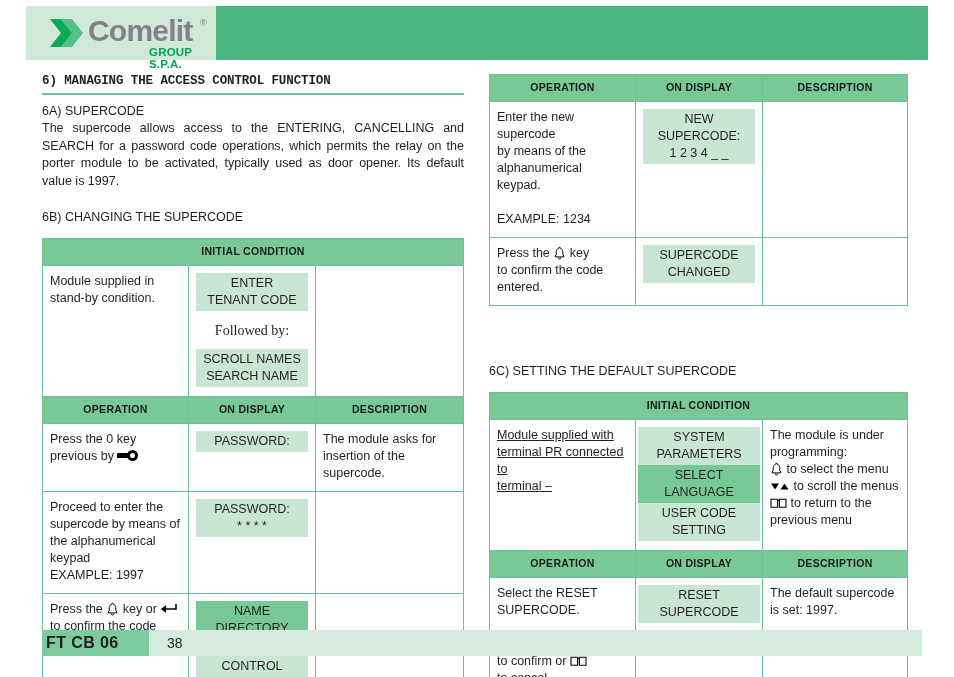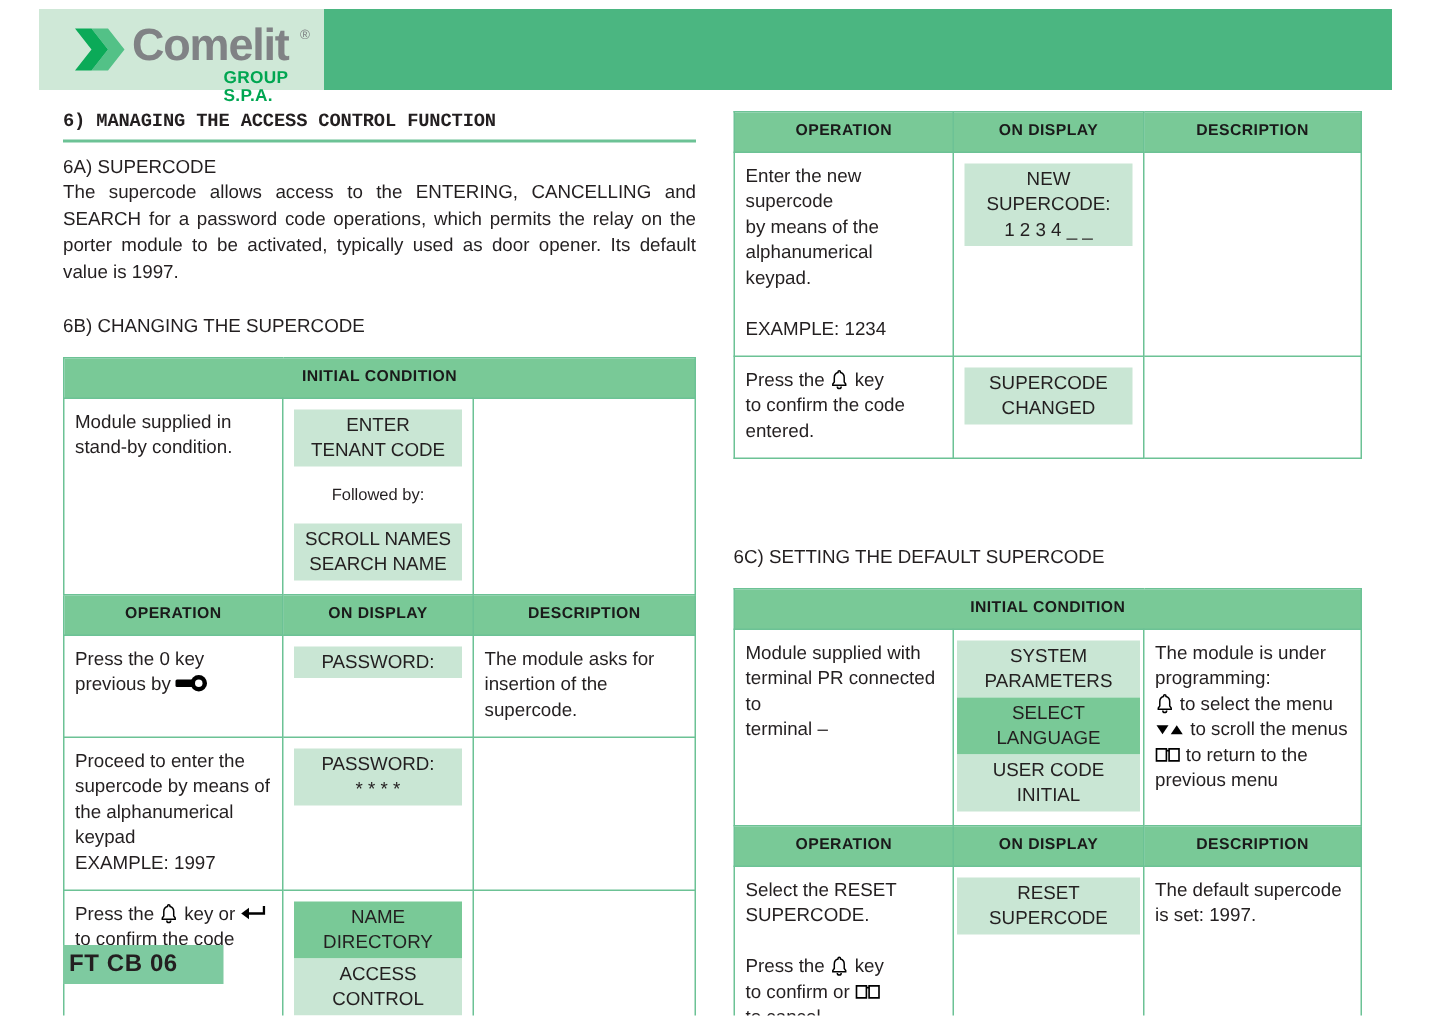--- a/index.html
+++ b/index.html
@@ -103,21 +103,21 @@
     font-size: 12.5px;
     line-height: 17px;
     padding: 2px 4px;
     white-space: pre-line;
   }
   .lcd-sel { background: #79c997; display: block; }
   .lcd-plain { background: #c9e6d4; display: block; }
   .lcd-group { display: block; }
   .followed {
     display: block; text-align: center;
-    font-size: 11px; padding: 11px 0 10px 0;
+    font-size: 14px; padding: 11px 0 10px 0; font-family: Liberation Serif, serif;
   }
 
   
   .ico { display: inline-block; vertical-align: -2px; }
 
   .ico-key { width: 21px; height: 11px; position: relative; vertical-align: -1px; }
   .ico-key i {
     position: absolute; left: 0; top: 3px; width: 13px; height: 5px;
     background: #000; border-radius: 1px; display: block;
   }
@@ -318,28 +318,28 @@
     <colgroup>
         <col class="c-op">
         <col class="c-disp">
         <col class="c-desc">
       </colgroup>
     <tbody>
       <tr>
         <th colspan="3">INITIAL CONDITION</th>
       </tr>
       <tr>
-        <td style="white-space:pre-line;">Module supplied with
+        <td style="white-space:pre-line;text-decoration:underline;">Module supplied with
 terminal PR connected to
 terminal –</td>
         <td class="cell-mid" style="padding-left:2px;padding-right:2px;">
           <span class="lcd-group">
             <span class="lcd lcd-plain">SYSTEM PARAMETERS</span>
             <span class="lcd lcd-sel">SELECT LANGUAGE</span>
-            <span class="lcd lcd-plain">USER CODE INITIAL</span>
+            <span class="lcd lcd-plain">USER CODE SETTING</span>
           </span>
         </td>
         <td>
           <span class="desc-list">
             <span style="white-space:pre-line;">The module is under
 programming:</span>
             <span class="desc-line"><svg class="ico ico-bell" viewBox="0 0 13 14">
                   <path d="M6.5 1.2c-.5 0-.8.3-.8.7v.4C4.2 2.7 3.2 4 3.2 5.6v3.1L2.2 10v.9h8.6V10l-1-1.3V5.6c0-1.6-1-2.9-2.5-3.3v-.4c0-.4-.3-.7-.8-.7z" fill="none" stroke="#000" stroke-width="1"></path>
                   <path d="M5.2 11.6c0 .8.6 1.4 1.3 1.4s1.3-.6 1.3-1.4" fill="none" stroke="#000" stroke-width="1"></path>
                 </svg><span> to select the menu</span></span>
@@ -383,13 +383,14 @@
         </td>
         <td style="white-space:pre-line;">The default supercode
 is set: 1997.</td>
       </tr>
     </tbody>
   </table>
 </div>
 
 <div class="footer">
   <div class="footer-code">FT CB 06</div>
+  <div class="footer-page">38</div>
 </div>
 
 </body></html>

